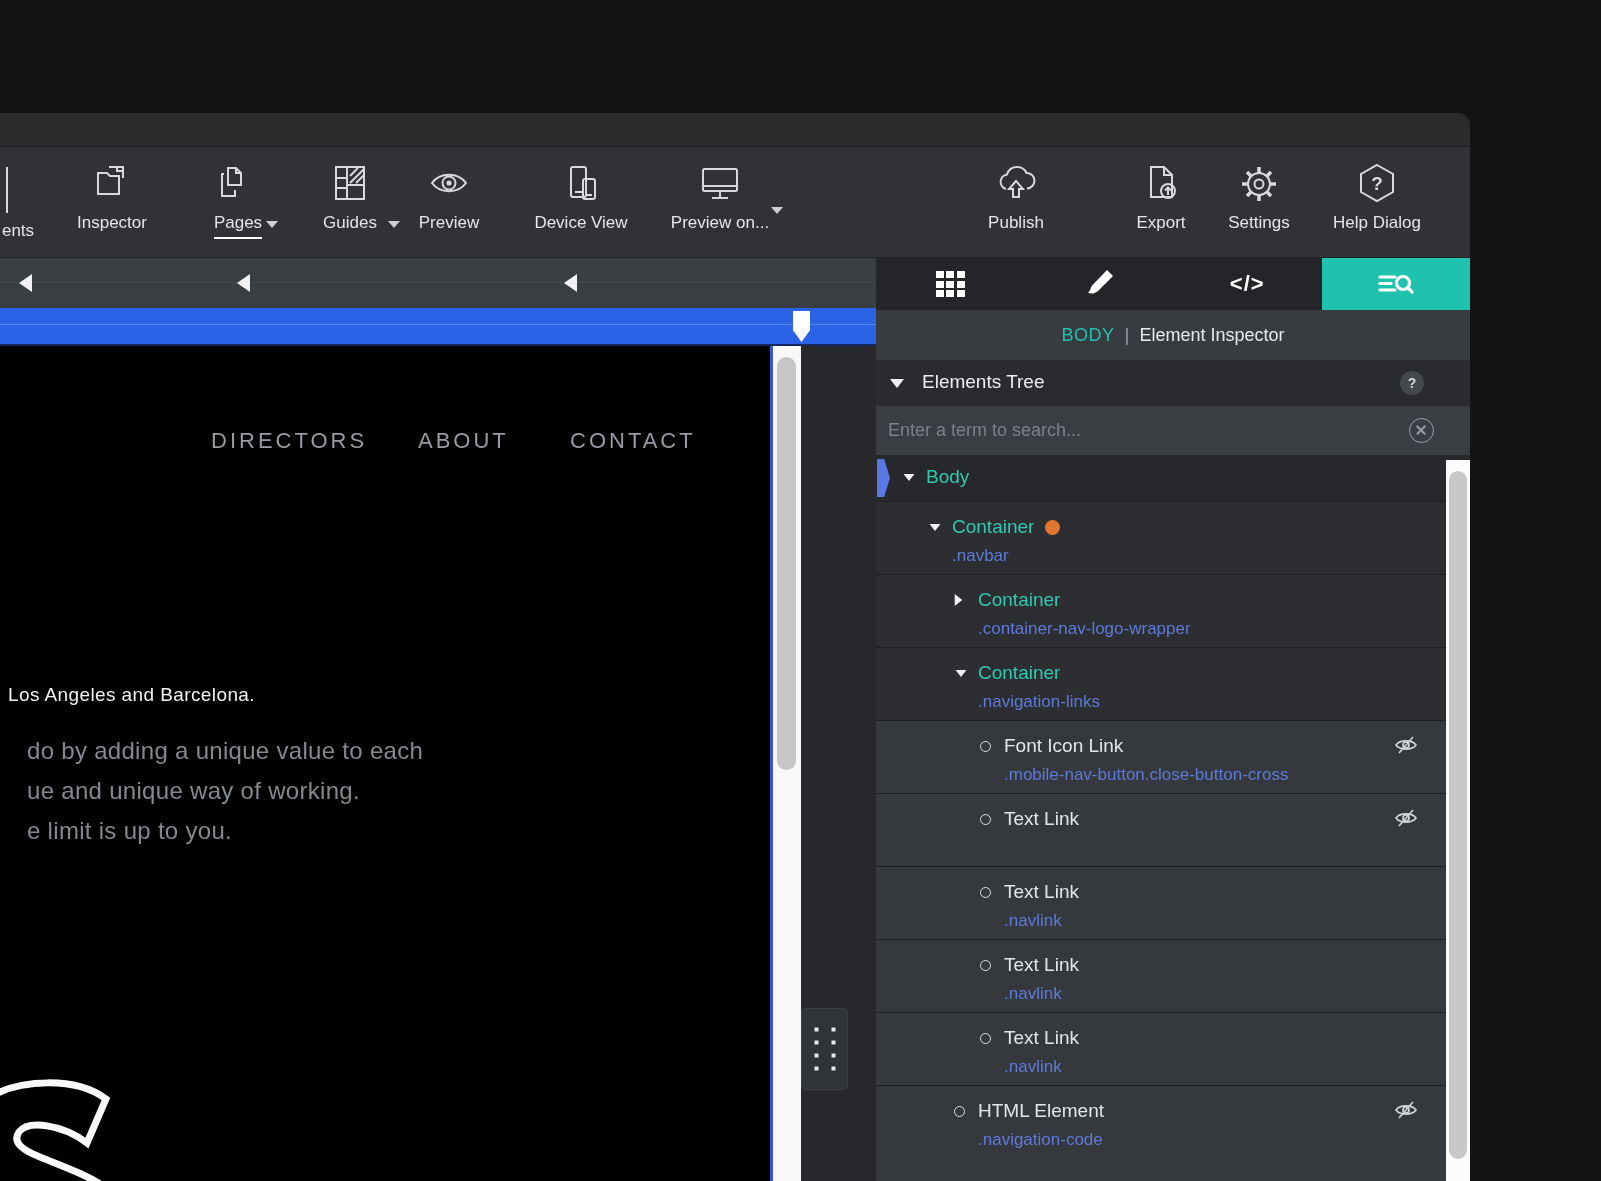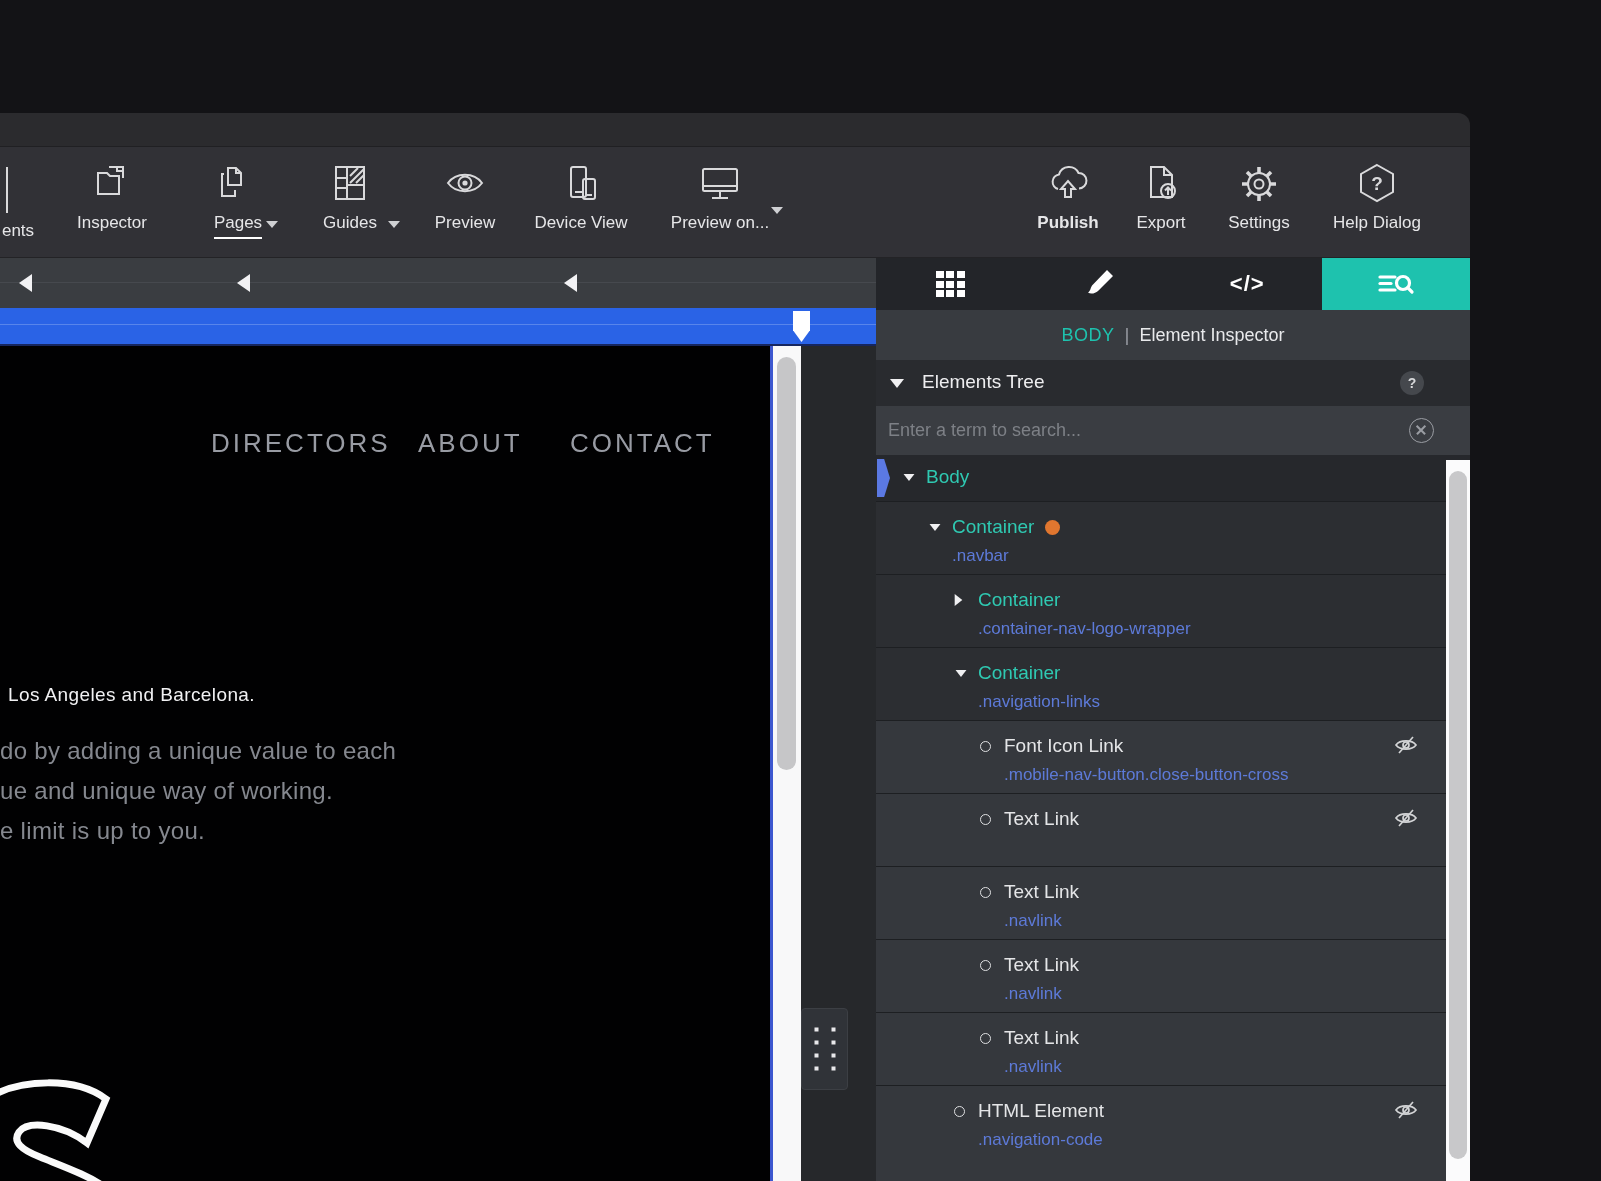--- a/index.html
+++ b/index.html
@@ -28,23 +28,23 @@
   .ruler { position:absolute; left:0; top:0; width:100%; height:50px; background:#3a3d41; }
   .ruler::after { content:""; position:absolute; left:0; right:0; top:24px; height:1px; background:#46494e; }
   .bp-marker { position:absolute; top:16px; width:0; height:0; border-top:9px solid transparent; border-bottom:9px solid transparent; border-right:13px solid #f2f2f4; z-index:2; }
   .bluebar { position:absolute; left:0; top:50px; width:100%; height:38px; background:#2a63e6; border-bottom:2px solid #16265f; }
   .bluebar::after { content:""; position:absolute; left:0; right:0; top:16px; height:1px; background:rgba(255,255,255,.22); }
   .pin { position:absolute; left:793px; top:3px; width:17px; height:31px; background:#ffffff;
          clip-path:polygon(0 0,100% 0,100% 62%,50% 100%,0 62%); }
 
   
   .canvas { position:absolute; left:0; top:88px; width:770px; bottom:0; background:#010102; overflow:hidden; }
-  .site-nav-link { position:absolute; font-size:26px; font-weight:300; letter-spacing:3px; color:#989ba3; }
+  .site-nav-link { position:absolute; font-size:22px; font-weight:300; letter-spacing:3px; color:#989ba3; }
   .site-heading { position:absolute; left:8px; top:338px; font-size:19px; color:#f1f1f3; letter-spacing:.4px; white-space:nowrap; }
-  .site-par { position:absolute; left:0; font-size:24px; font-weight:300; color:#85888f; letter-spacing:.3px; white-space:nowrap; }
+  .site-par { position:absolute; left:0; font-size:24px; font-weight:300; color:#85888f; letter-spacing:.3px; white-space:nowrap;padding-left:27px; }
   .s-logo { position:absolute; left:0; top:690px; }
 
   .canvas-edge { position:absolute; left:770px; top:88px; bottom:0; width:3px; background:#3d57cf; }
   .canvas-scrollbar { position:absolute; left:773px; top:88px; bottom:0; width:28px; background:#f8f8f9; }
   .canvas-scrollbar .thumb { position:absolute; left:4px; top:11px; width:19px; height:413px; background:#c6c6c8; border-radius:10px; }
   .gutter { position:absolute; left:801px; top:88px; bottom:0; width:75px; background:#26282b; }
   .drag-handle { position:absolute; left:0px; top:662px; width:47px; height:82px; background:#303338; border:1px solid #3c3f44; border-radius:4px; }
   .drag-handle .dots { position:absolute; left:50%; top:50%; transform:translate(-50%,-50%);
                        display:grid; grid-template-columns:repeat(2,4px); grid-template-rows:repeat(4,4px); gap:9px 13px; }
   .drag-handle .dots i { width:4px; height:4px; background:#e9e9eb; }
@@ -139,21 +139,21 @@
     <div class="tb-item" style="left:295px;">
       <svg width="46" height="46" viewBox="0 0 46 46">
         <rect class="st" x="9" y="6" width="28" height="32"></rect>
         <path class="st" d="M20 6 V38 M9 17 h11 M9 27 h11 M20 24 h17"></path>
         <path class="st" d="M23 15 l8-8 M23 22 l14-14 M29 22 l8-8" stroke-width="1.6"></path>
       </svg>
       <span class="tb-label">Guides</span>
     </div>
     <div class="caret" style="left:388px; top:74px;"></div>
 
-    <div class="tb-item" style="left:410px;">
+    <div class="tb-item" style="left:394px;">
       <svg width="46" height="46" viewBox="0 0 46 46">
         <path class="st" d="M6 22 C14 11 32 11 40 22 C32 33 14 33 6 22 Z"></path>
         <circle class="st" cx="23" cy="22" r="6.5"></circle>
         <circle cx="23" cy="22" r="2.6" fill="#d9d9db"></circle>
       </svg>
       <span class="tb-label">Preview</span>
     </div>
 
     <div class="tb-item" style="left:521px; width:120px;">
       <svg width="46" height="46" viewBox="0 0 46 46">
@@ -167,21 +167,21 @@
 
     <div class="tb-item" style="left:655px; width:130px;">
       <svg width="46" height="46" viewBox="0 0 46 46">
         <rect class="st" x="6" y="8" width="34" height="22" rx="1.5"></rect>
         <path class="st" d="M6 25 h34 M23 30 v6 M15 37 h16"></path>
       </svg>
       <span class="tb-label">Preview on...</span>
     </div>
     <div class="caret" style="left:771px; top:60px;"></div>
 
-    <div class="tb-item" style="left:1013px;font-weight:bold;">
+    <div class="tb-item" style="left:961px;">
       <svg width="46" height="46" viewBox="0 0 46 46">
         <path class="st" d="M13 28 a7.5 7.5 0 0 1 1-14.6 A10.5 10.5 0 0 1 33.5 12 a7.5 7.5 0 0 1 0.5 15.4"></path>
         <path class="st" d="M20 36 v-8 h-4 l7-8 7 8 h-4 v8 z"></path>
       </svg>
       <span class="tb-label">Publish</span>
     </div>
 
     <div class="tb-item" style="left:1106px;">
       <svg width="46" height="46" viewBox="0 0 46 46">
         <path class="st" d="M13 6 h13 l8 8 v22 h-21 z"></path>

